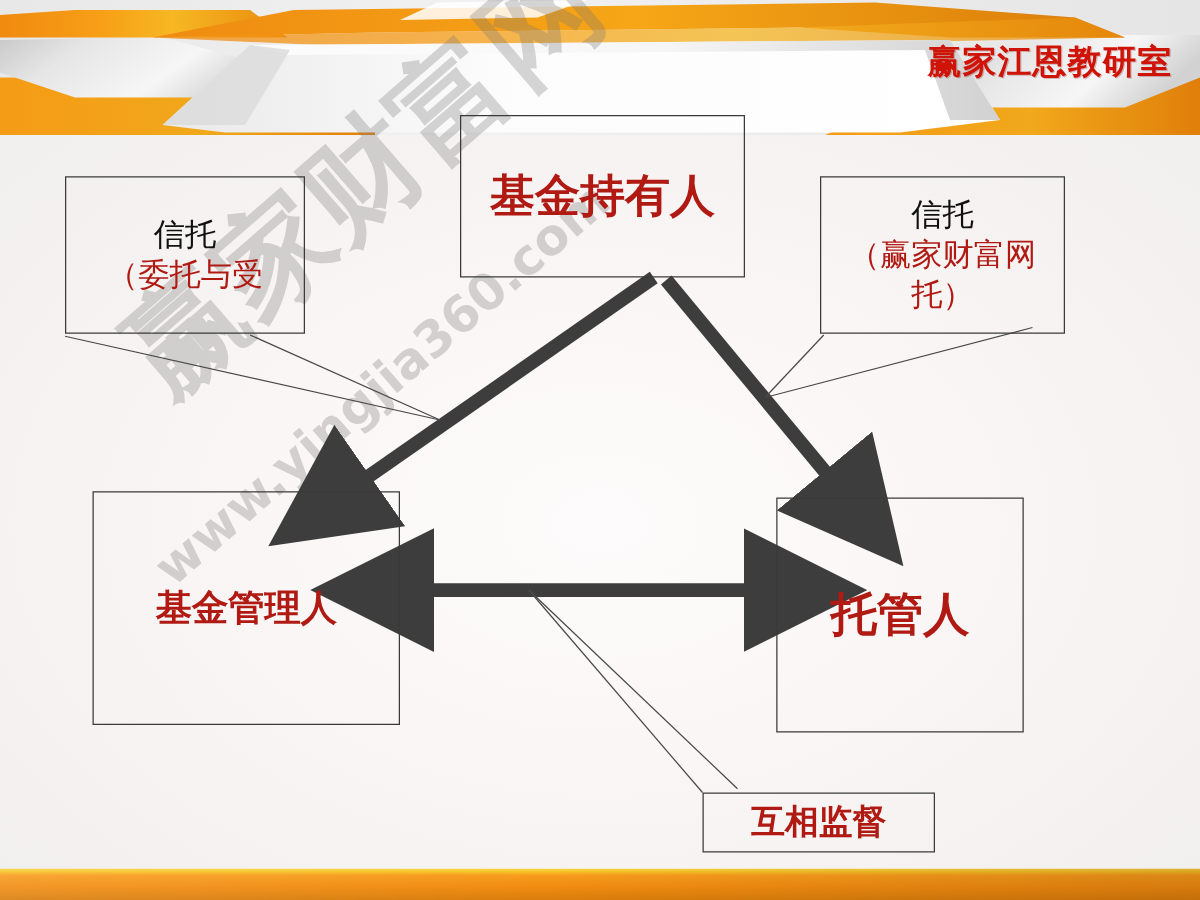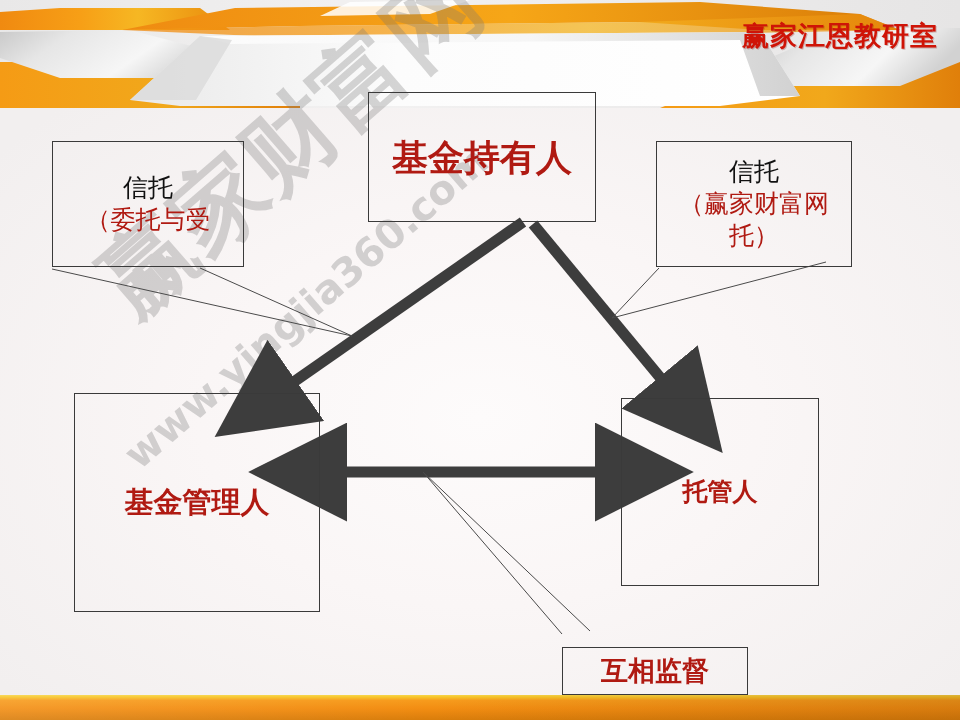--- a/index.html
+++ b/index.html
@@ -23,21 +23,21 @@
     position: absolute;
     left: 0; top: 0;
     width: 960px; height: 108px;
     overflow: hidden;
   }
   .banner svg { display: block; }
 
   .banner-title {
     position: absolute;
     right: 22px;
-    top: 18px;
+    top: 31px;
     font-family: "DejaVu Serif", "Liberation Serif", serif;
     font-size: 27px;
     font-weight: bold;
     letter-spacing: 1px;
     color: #cf1407;
     text-shadow: 1px 1px 0 rgba(120,0,0,0.25);
     white-space: nowrap;
   }
 
   
@@ -131,42 +131,41 @@
   #box-right-note {
     left: 656px; top: 141px;
     width: 196px; height: 126px;
     font-size: 25px;
   }
   #box-right-note .ln { padding: 2px 0; }
 
   
   #box-manager {
     left: 74px; top: 393px;
-    width: 246px; height: 219px;
+    width: 246px; height: 187px;
     font-size: 29px;
     font-weight: bold;
   }
   #box-manager .ln { padding: 2px 0; }
 
   
   #box-custodian {
     left: 621px; top: 398px;
     width: 198px; height: 188px;
-    font-size: 25px;
+    font-size: 37px;
     font-weight: bold;
   }
   #box-custodian .ln { padding: 3px 0; }
 
   
   #box-supervise {
     left: 562px; top: 634px;
     width: 186px; height: 48px;
     font-size: 27px;
     font-weight: bold;
-    margin-top: 13px;
   }
 
   
   #links {
     position: absolute;
     left: 0; top: 0;
     width: 960px; height: 720px;
     pointer-events: none;
   }
 </style>

